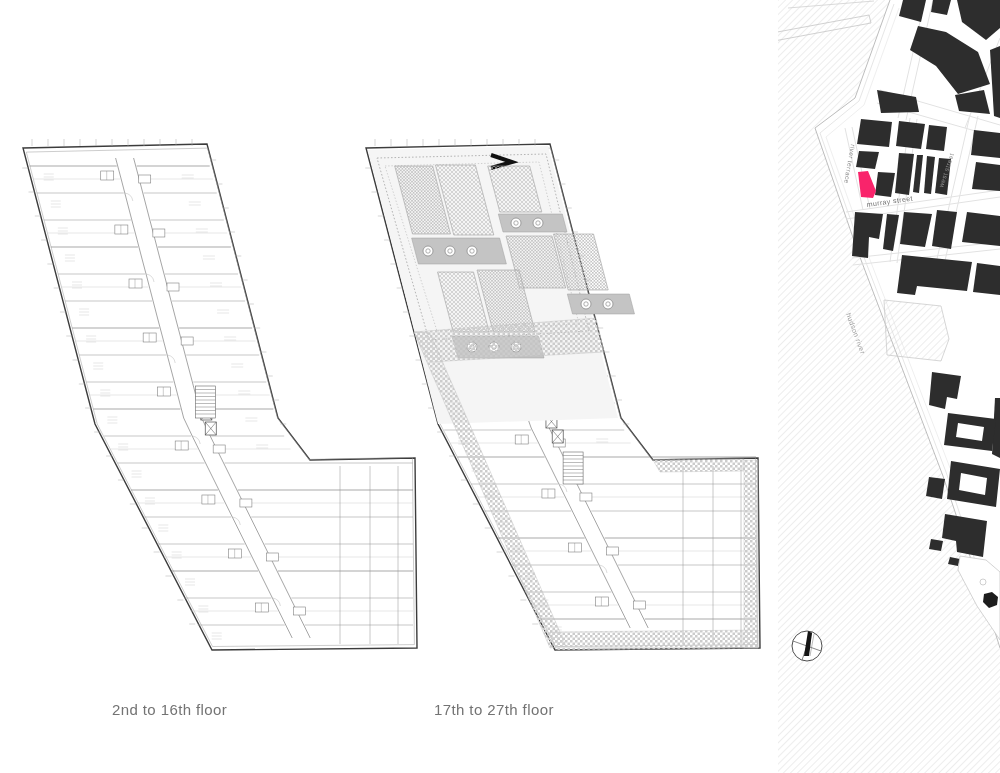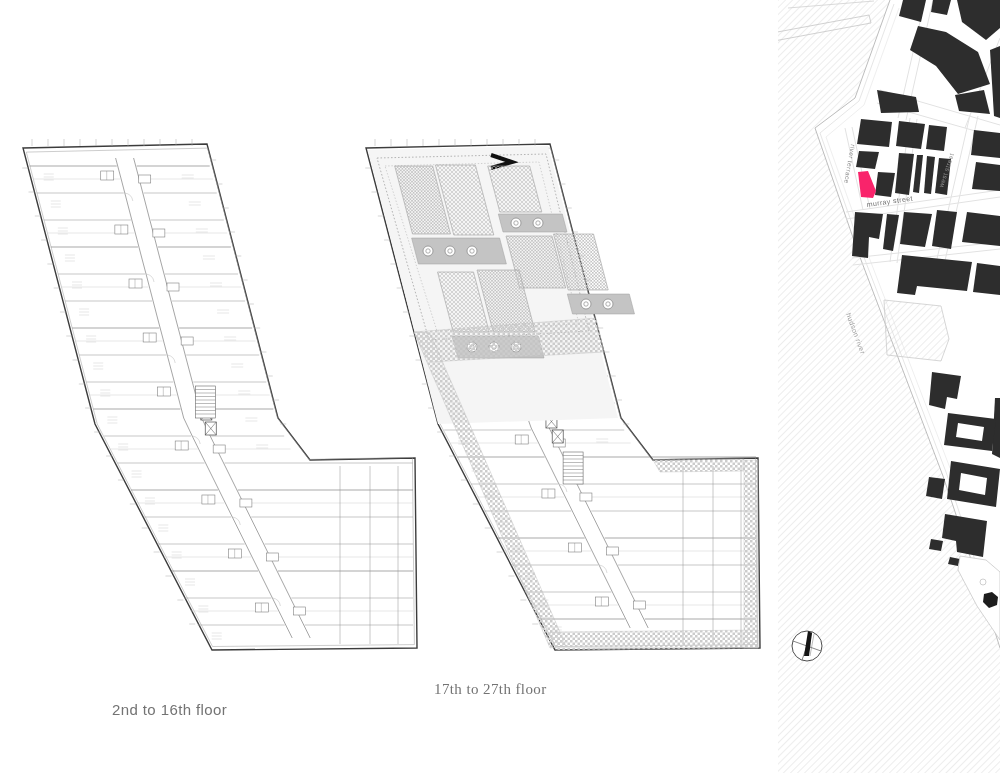--- a/index.html
+++ b/index.html
@@ -547,14 +547,14 @@
       <polygon points="804,656 808,631 812,633 809,656" fill="#141414"></polygon>
     </g>
 
     <text class="map-label" transform="translate(851,144) rotate(100)" font-size="6.5" fill="#8c8c8c">river terrace</text>
     <text class="map-label" transform="translate(867,207) rotate(-8)" font-size="7" fill="#6f6f6f">murray street</text>
     <text class="map-label" transform="translate(943,188) rotate(-72)" font-size="6.5" fill="#8c8c8c">west street</text>
     <text class="map-label" transform="translate(846,314) rotate(70)" font-size="7" fill="#9a9a9a">hudson river</text>
   </svg>
 
   <div class="floor-label" style="left:112px;top:701px;">2nd to 16th floor</div>
-  <div class="floor-label" style="left:434px;top:681px;font-family:Liberation Serif, serif;">17th to 27th floor</div>
+  <div class="floor-label" style="left:434px;top:701px;">17th to 27th floor</div>
 </div>
 
 </body></html>

